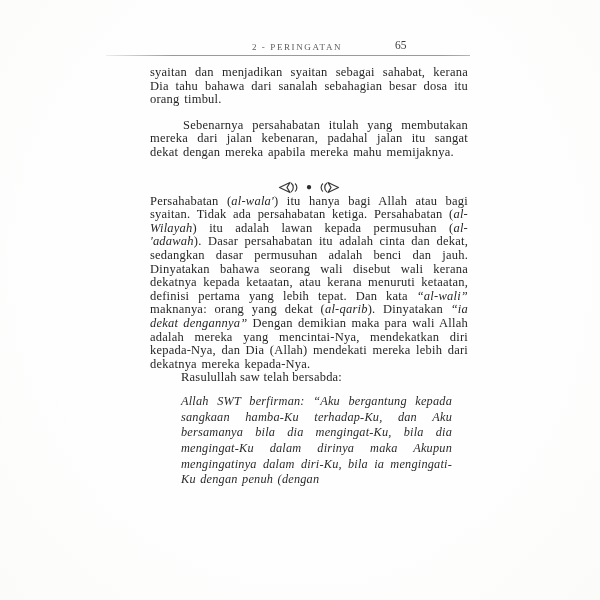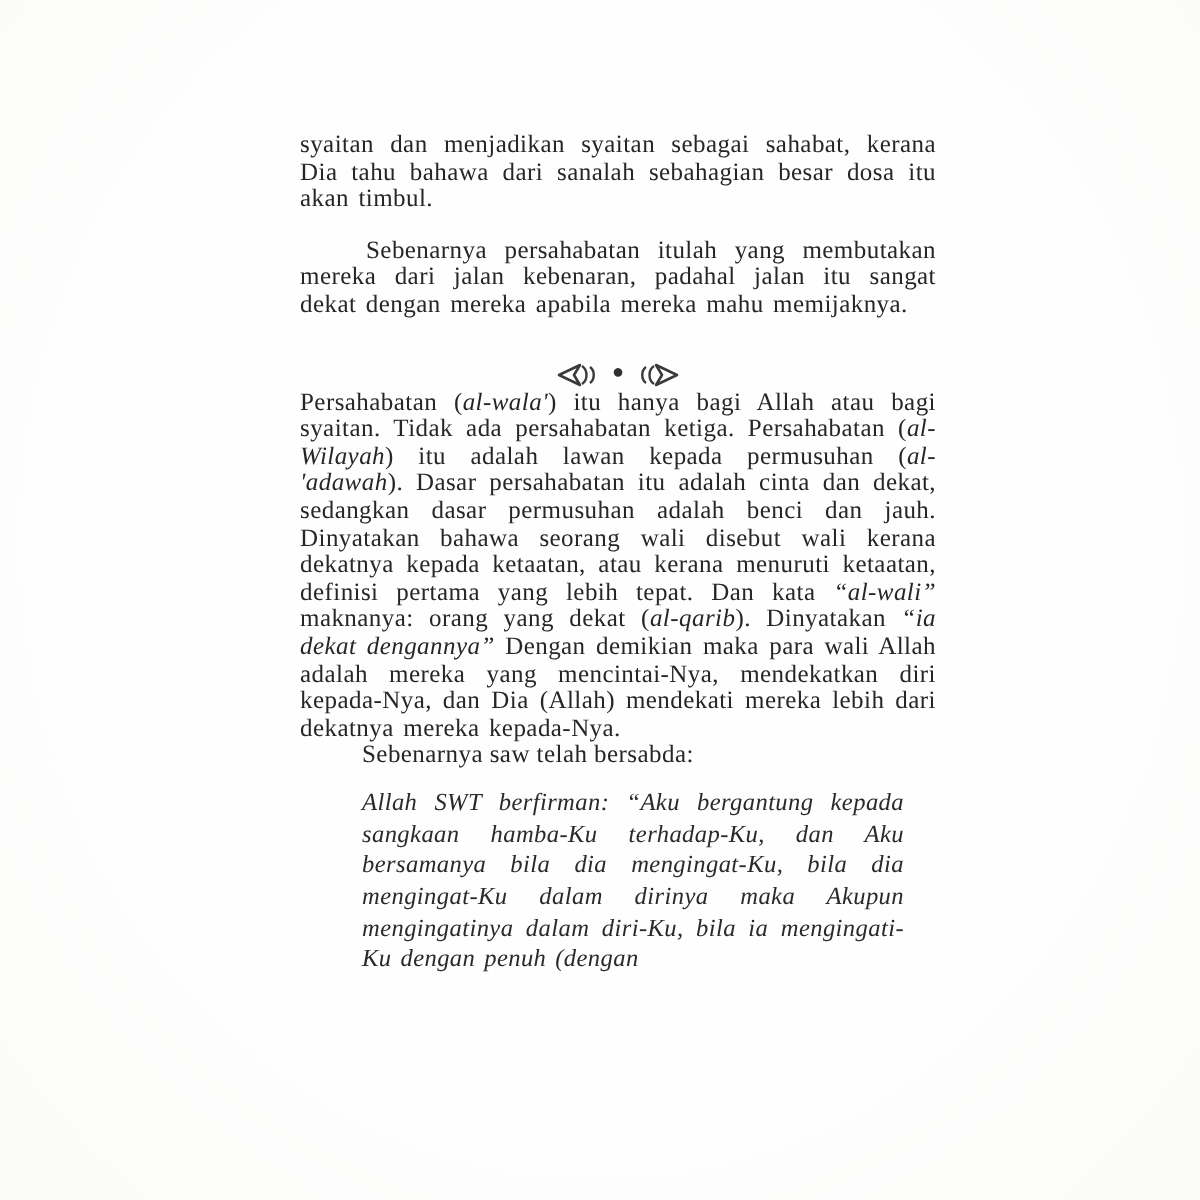--- a/index.html
+++ b/index.html
@@ -115,42 +115,47 @@
     letter-spacing: 0.2px;
     word-spacing: 1.2px;
     color: #2a2a2a;
   }
 </style>
 </head>
 <body>
 
 <div class="page">
 
+  <header class="running-head">
+    <span class="running-title">2 - PERINGATAN</span>
+    <span class="page-number">65</span>
+    <div class="head-rule"></div>
+  </header>
 
   <main class="text-block">
 
-    <p class="para gap-after"><span>syaitan dan menjadikan syaitan sebagai sahabat, kerana Dia tahu bahawa dari sanalah sebahagian besar dosa itu akan timbul.</span></p>
+    <p class="para gap-after"><span>syaitan dan menjadikan syaitan sebagai sahabat, kerana Dia tahu bahawa dari sanalah sebahagian besar dosa itu orang timbul.</span></p>
 
     <p class="para indent"><span>Sebenarnya persahabatan itulah yang membutakan mereka dari jalan kebenaran, padahal jalan itu sangat dekat dengan mereka apabila mereka mahu memijaknya.</span></p>
 
     <div class="ornament">
       <svg width="22" height="13" viewBox="0 0 22 13">
         <path d="M1.5 6.5 L12 1.5 L9 6.5 L12 11.5 Z" fill="none" stroke="#3a3a3a" stroke-width="1.3" stroke-linejoin="round"></path>
         <path d="M13 2 C16 4, 16 9, 13 11" fill="none" stroke="#3a3a3a" stroke-width="1.2"></path>
         <path d="M17 2.5 C19.5 4.3, 19.5 8.7, 17 10.5" fill="none" stroke="#3a3a3a" stroke-width="1.2"></path>
       </svg>
       <span class="dot">●</span>
       <svg width="22" height="13" viewBox="0 0 22 13" style="transform:scaleX(-1)">
         <path d="M1.5 6.5 L12 1.5 L9 6.5 L12 11.5 Z" fill="none" stroke="#3a3a3a" stroke-width="1.3" stroke-linejoin="round"></path>
         <path d="M13 2 C16 4, 16 9, 13 11" fill="none" stroke="#3a3a3a" stroke-width="1.2"></path>
         <path d="M17 2.5 C19.5 4.3, 19.5 8.7, 17 10.5" fill="none" stroke="#3a3a3a" stroke-width="1.2"></path>
       </svg>
     </div>
 
 
     <p class="para"><span>Persahabatan (</span><span class="it">al-wala'</span><span>) itu hanya bagi Allah atau bagi syaitan. Tidak ada persahabatan ketiga. Persahabatan (</span><span class="it">al-Wilayah</span><span>) itu adalah lawan kepada permusuhan (</span><span class="it">al-'adawah</span><span>). Dasar persahabatan itu adalah cinta dan dekat, sedangkan dasar permusuhan adalah benci dan jauh. Dinyatakan bahawa seorang wali disebut wali kerana dekatnya kepada ketaatan, atau kerana menuruti ketaatan, definisi pertama yang lebih tepat. Dan kata </span><span class="it">“al-wali”</span><span> maknanya: orang yang dekat (</span><span class="it">al-qarib</span><span>). Dinyatakan </span><span class="it">“ia dekat dengannya”</span><span> Dengan demikian maka para wali Allah adalah mereka yang mencintai-Nya, mendekatkan diri kepada-Nya, dan Dia (Allah) mendekati mereka lebih dari dekatnya mereka kepada-Nya.</span></p>
 
-    <p class="hadith-intro">Sebenarnya saw telah bersabda:</p>
+    <p class="hadith-intro">Rasulullah saw telah bersabda:</p>
 
     <blockquote class="quote">Allah SWT berfirman: “Aku bergantung kepada sangkaan hamba-Ku terhadap-Ku, dan Aku bersamanya bila dia mengingat-Ku, bila dia mengingat-Ku dalam dirinya maka Akupun mengingatinya dalam diri-Ku, bila ia mengingati-Ku dengan penuh (dengan</blockquote>
 
   </main>
 </div>
 
 </body></html>

